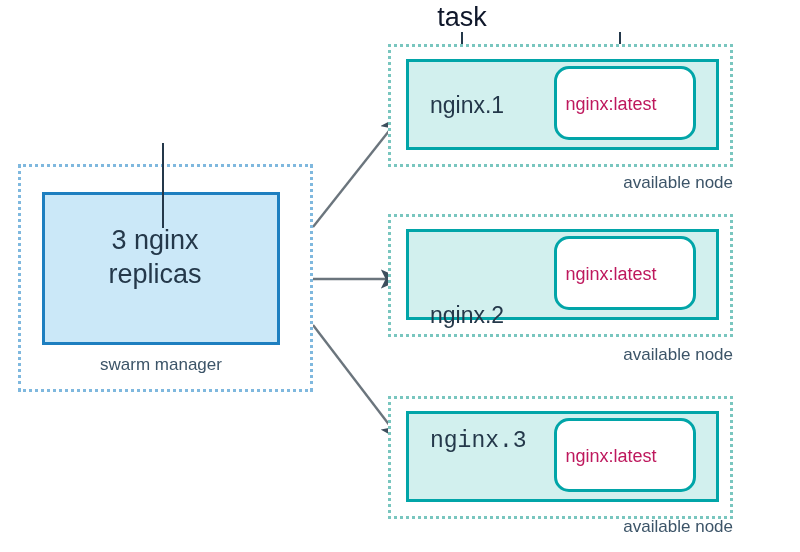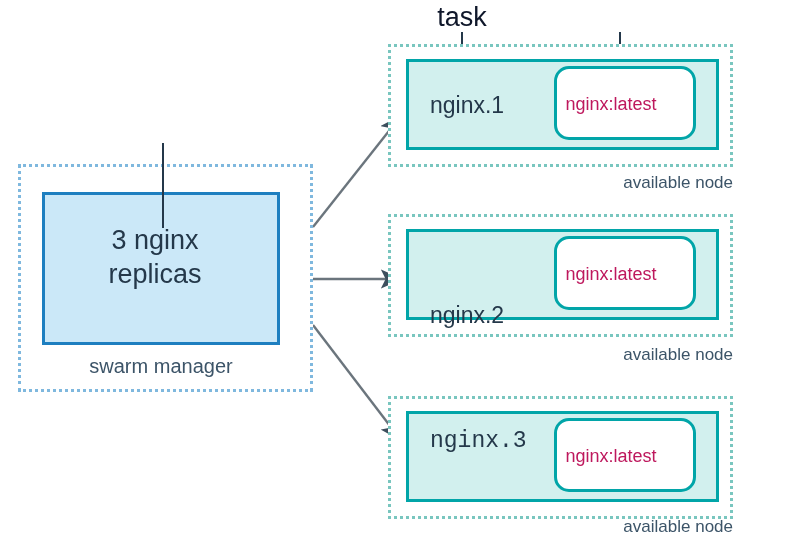--- a/index.html
+++ b/index.html
@@ -50,21 +50,21 @@
     font-size: 27px;
     line-height: 34px;
     color: #24384a;
     white-space: pre-line;
   }
   .swarm-manager-label {
     left: 42px;
     top: 355px;
     width: 238px;
     text-align: center;
-    font-size: 20px;
+    font-size: 17px;
     color: #3c5468;
   }
 
   
   .callout-label {
     font-size: 27px;
     color: #0f172a;
     text-align: center;
     white-space: nowrap;
   }

